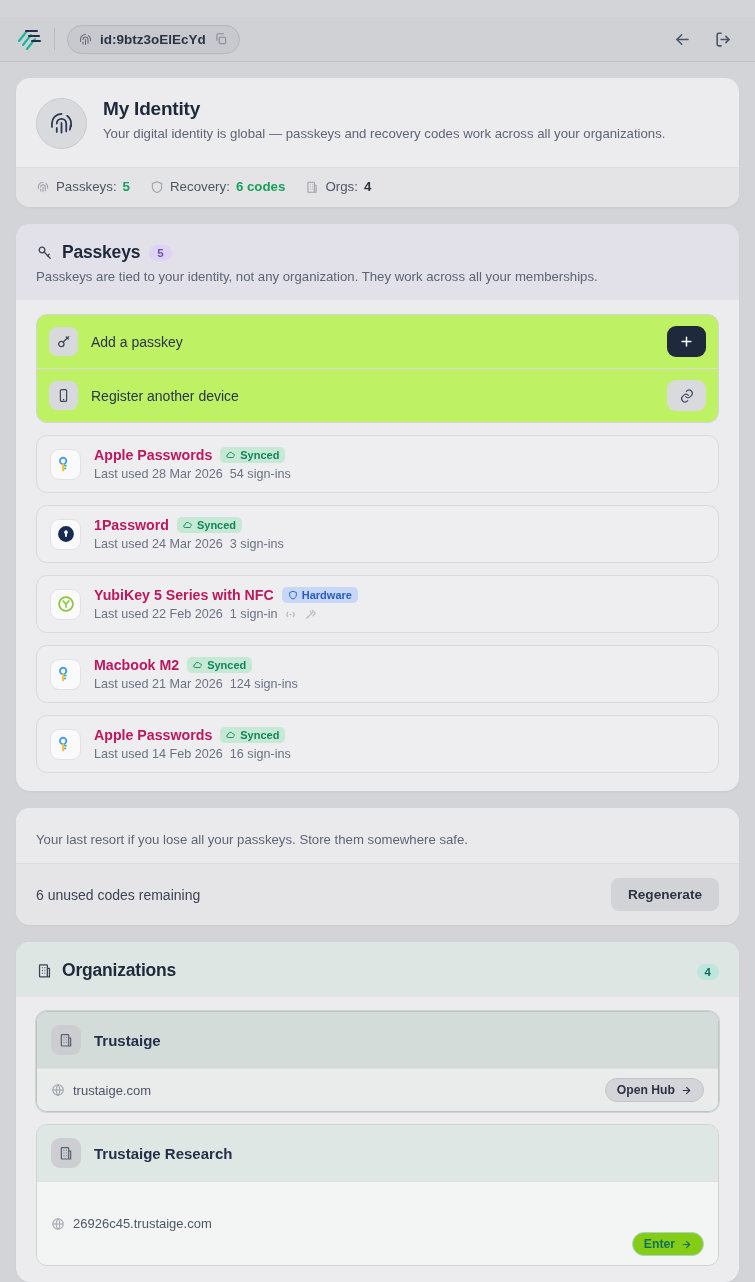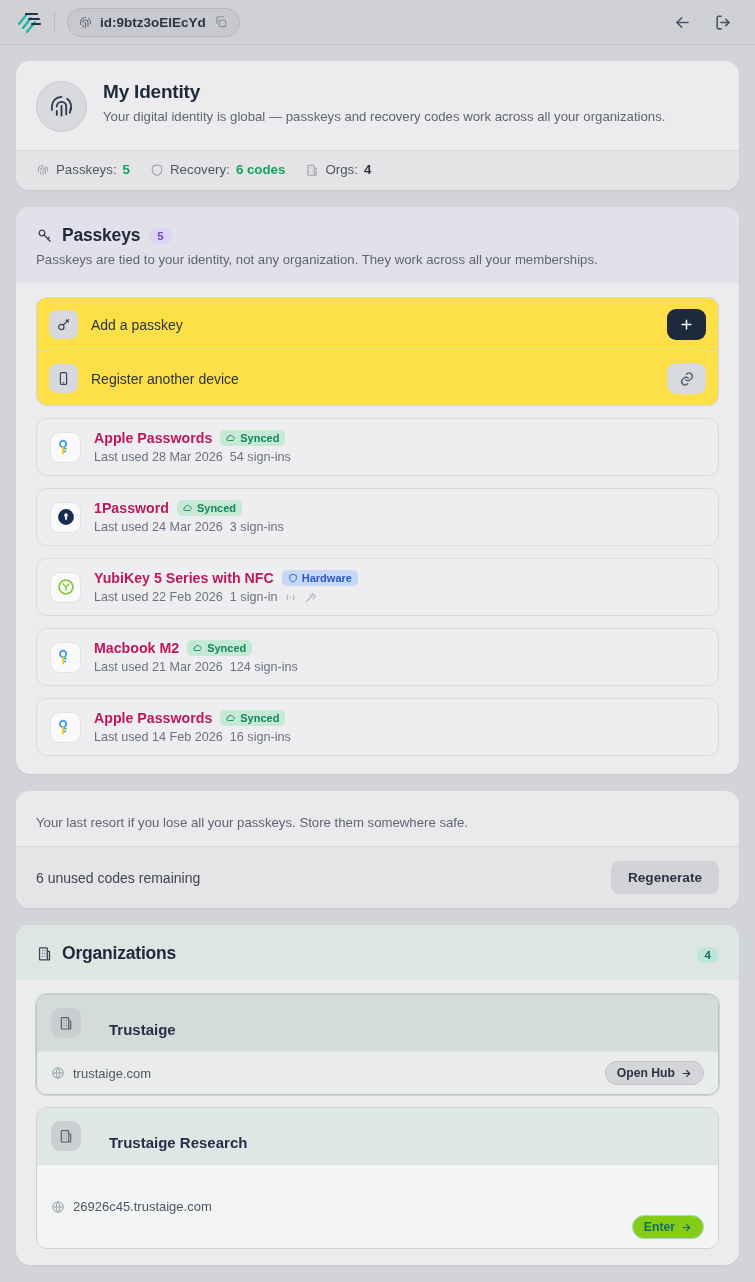--- a/index.html
+++ b/index.html
@@ -13,20 +13,21 @@
 
   
   .topbar {
     height: 45px;
     background: #d0d1d5;
     display: flex;
     align-items: center;
     padding: 17px 14px;
     border-bottom: 1px solid #c2c3c8;
     position: relative;
+    margin-top: 17px;
   }
   .logo { width: 30px; height: 30px; display: flex; align-items: center; justify-content: center; }
   .divider-v { width: 1px; height: 22px; background: #b9bac0; margin: 0 12px 0 10px; }
   .id-pill {
     display: flex; align-items: center; gap: 7px;
     background: #c8c9ce;
     border: 1px solid #b5b6bc;
     border-radius: 999px;
     padding: 6px 11px 6px 10px;
     font-size: 13.5px;
@@ -89,21 +90,21 @@
     font-size: 11.5px; font-weight: 700; padding: 3px 10px; border-radius: 999px;
     background: #bfe8d2; color: #15794a; border: 1px solid #a9dcc2;
   }
 
   
   .sec-body { padding: 14px 20px 18px 20px; display: flex; flex-direction: column; gap: 12px; }
 
   .action-group {
     border: 1px solid #d3d4d8;
     border-radius: 11px;
-    background: #fde047;
+    background: #bef264;
     overflow: hidden;
   }
   .action-row {
     display: flex; align-items: center; gap: 13px;
     padding: 11px 12px;
   }
   .action-row + .action-row { border-top: 1px solid #d9dadd; }
   .sq-icon {
     width: 29px; height: 29px; border-radius: 8px; background: #d8d9dc;
     display: flex; align-items: center; justify-content: center; flex: 0 0 auto;
@@ -152,21 +153,21 @@
     margin-left: auto; background: #d2d3d7; border: none; cursor: pointer;
     color: #2c3444; font-size: 13.6px; font-weight: 600;
     padding: 9px 17px; border-radius: 8px;
     font-family: "Liberation Sans", sans-serif;
   }
 
   
   .org-body { padding: 14px 20px 16px 20px; display: flex; flex-direction: column; gap: 12px; }
   .org-card { border-radius: 11px; overflow: hidden; border: 1px solid #cfd4d3; }
   .org-card.selected { border: 1px solid #b9c5c2; box-shadow: 0 0 0 1px rgba(150,170,165,.35); }
-  .org-top { display: flex; align-items: flex-end; gap: 28px; padding: 13px 14px; }
+  .org-top { display: flex; align-items: center; gap: 13px; padding: 13px 14px; }
   .org-card.selected .org-top { background: #d3dcd9; }
   .org-card.alt .org-top { background: #dfe7e4; }
   .org-ico {
     width: 30px; height: 30px; border-radius: 9px; background: #cccdd0;
     display: flex; align-items: center; justify-content: center; color: #58606f; flex: 0 0 auto;
   }
   .org-card.alt .org-ico { background: #cdced1; }
   .org-name { font-size: 15px; font-weight: 700; color: #243049; }
   .org-foot {
     display: flex; align-items: center; gap: 8px;

